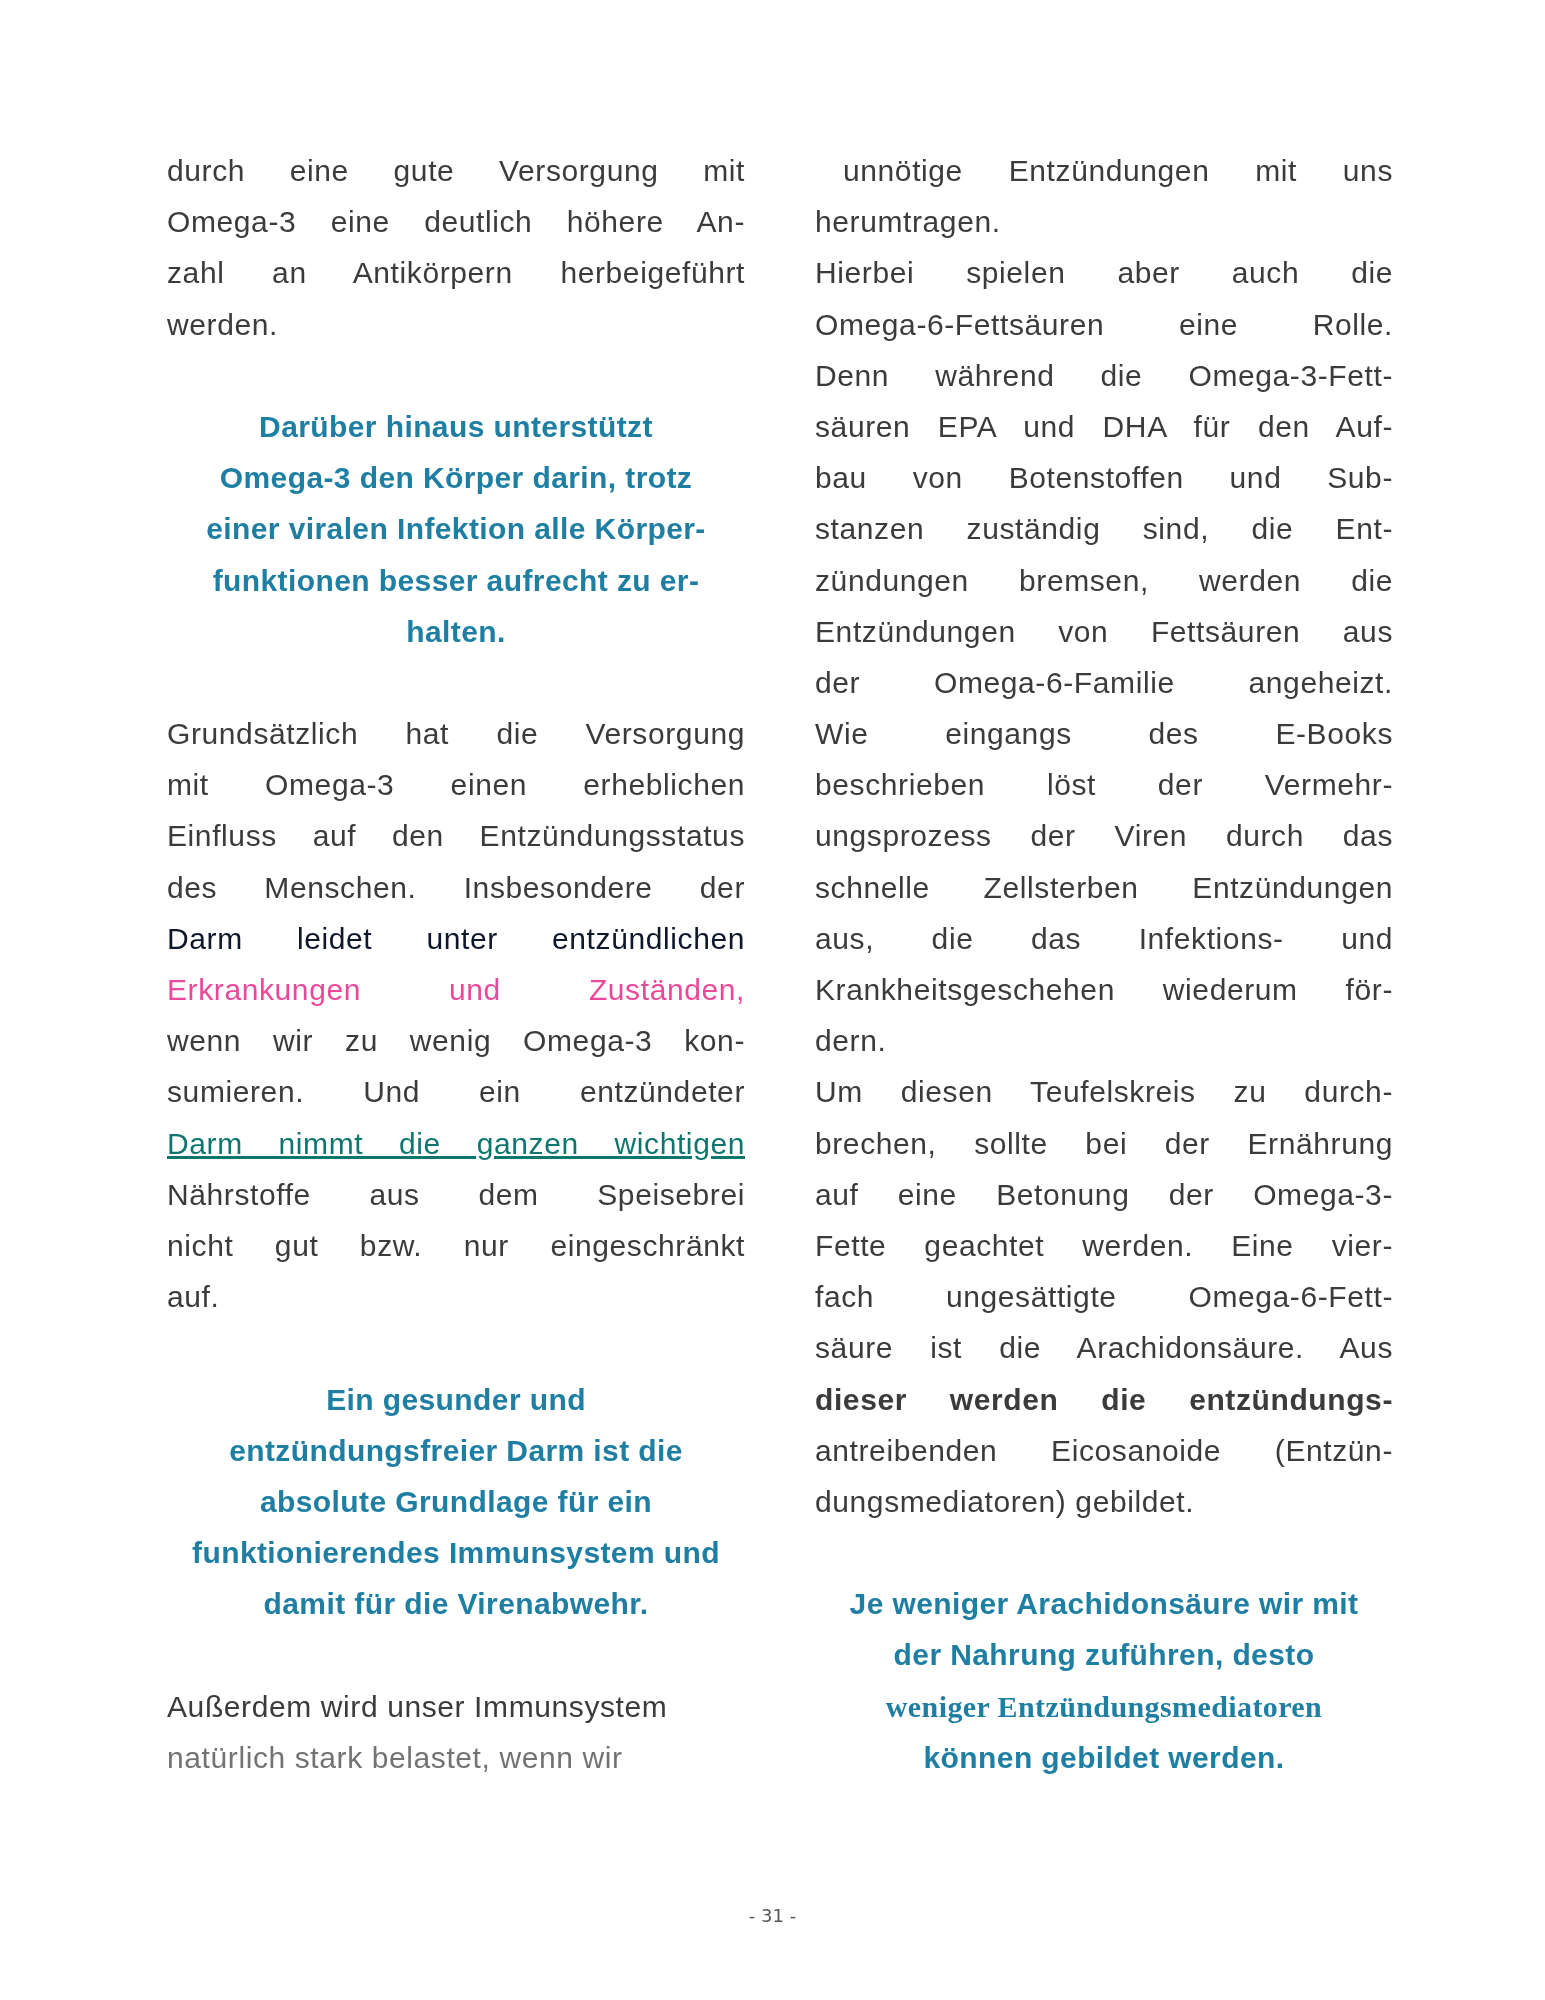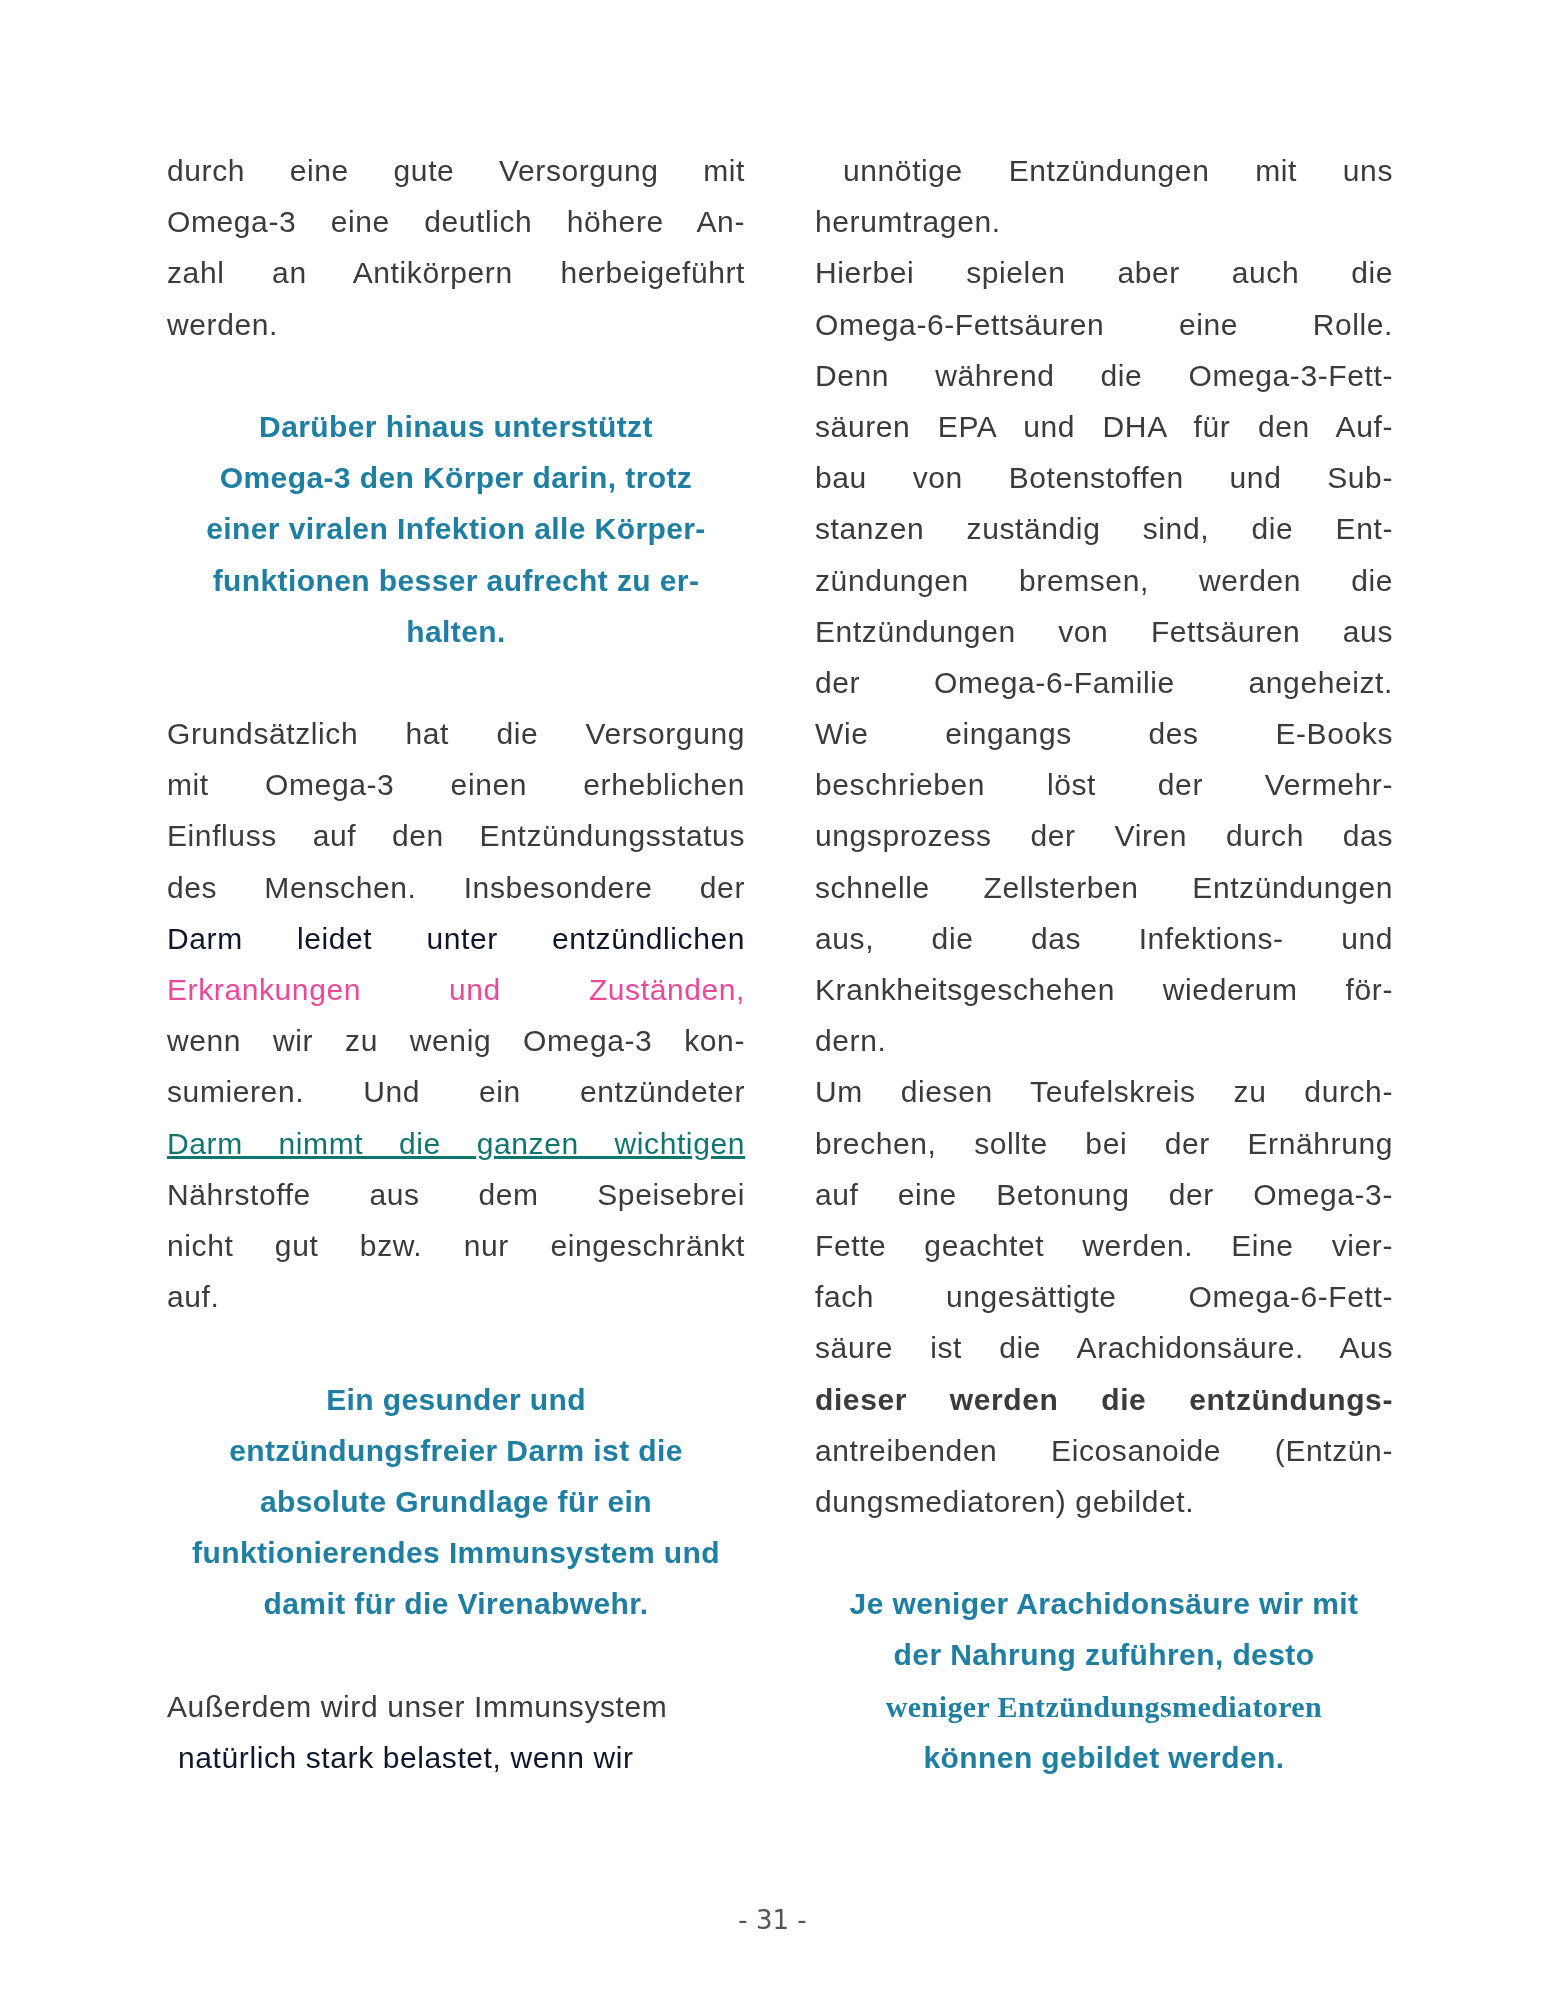--- a/index.html
+++ b/index.html
@@ -22,21 +22,21 @@
     color: #1f7fa3;
     font-weight: bold;
     text-align: center;
     letter-spacing: 0.4px;
   }
   .gap { height: 51.2px; }
   .pagenum {
     position: absolute; top: 1905px; left: 0; width: 1545px;
     text-align: center;
     font-family: "DejaVu Sans", sans-serif;
-    font-size: 26px; color: #555555;
+    font-size: 18px; color: #555555;
   }
 </style>
 </head>
 <body>
 
 <div class="col col-left">
   <div>
     <div class="line j" style="color: rgb(59, 59, 59);">durch eine gute Versorgung mit</div>
     <div class="line j" style="color: rgb(59, 59, 59);">Omega-3 eine deutlich höhere An-</div>
     <div class="line j" style="color: rgb(59, 59, 59);">zahl an Antikörpern herbeigeführt</div>
@@ -69,21 +69,21 @@
   <div>
     <div class="line hl" style="color: rgb(31, 127, 163);">Ein gesunder und</div>
     <div class="line hl" style="color: rgb(31, 127, 163);">entzündungsfreier Darm ist die</div>
     <div class="line hl" style="color: rgb(31, 127, 163);">absolute Grundlage für ein</div>
     <div class="line hl" style="color: rgb(31, 127, 163);">funktionierendes Immunsystem und</div>
     <div class="line hl" style="color: rgb(31, 127, 163);">damit für die Virenabwehr.</div>
   </div>
   <div class="gap"></div>
   <div>
     <div class="line l" style="color: rgb(59, 59, 59);">Außerdem wird unser Immunsystem</div>
-    <div class="line l" style="color: #0f172a; margin-left: 11px;">natürlich stark belastet, wenn wir</div>
+    <div class="line l" style="color: #737373;">natürlich stark belastet, wenn wir</div>
   </div>
 </div>
 
 <div class="col col-right">
   <div>
     <div class="line j" style="color: rgb(59, 59, 59); margin-left: 28px;">unnötige Entzündungen mit uns</div>
     <div class="line l" style="color: rgb(59, 59, 59);">herumtragen.</div>
   </div>
   <div>
     <div class="line j" style="color: rgb(59, 59, 59);">Hierbei spielen aber auch die</div>

